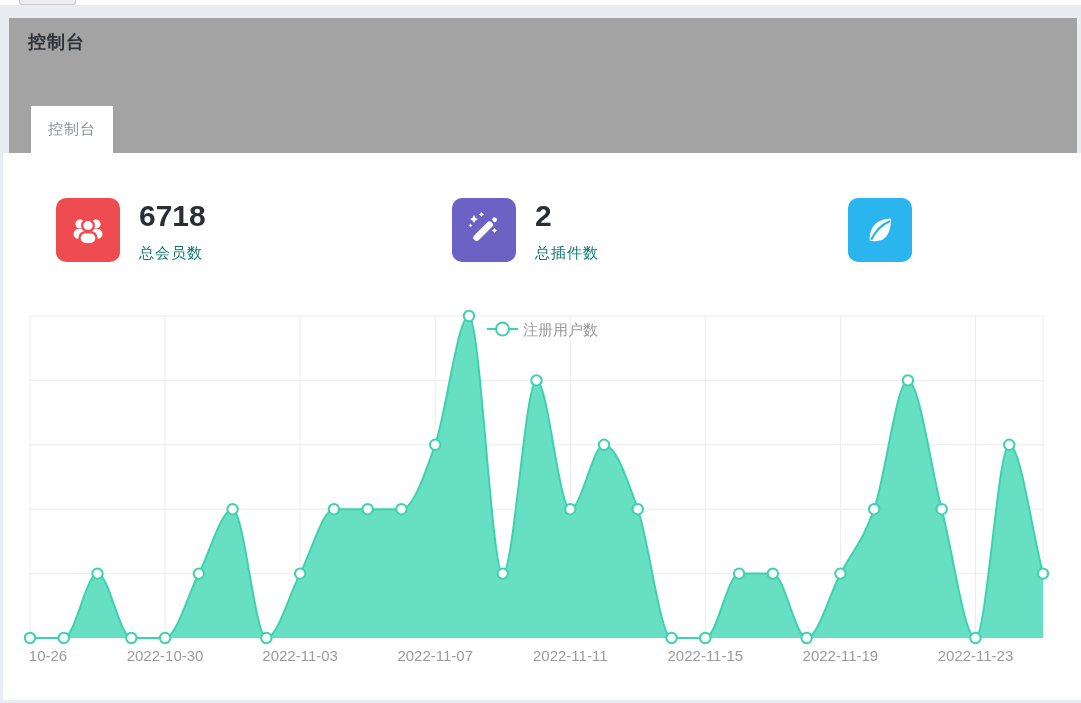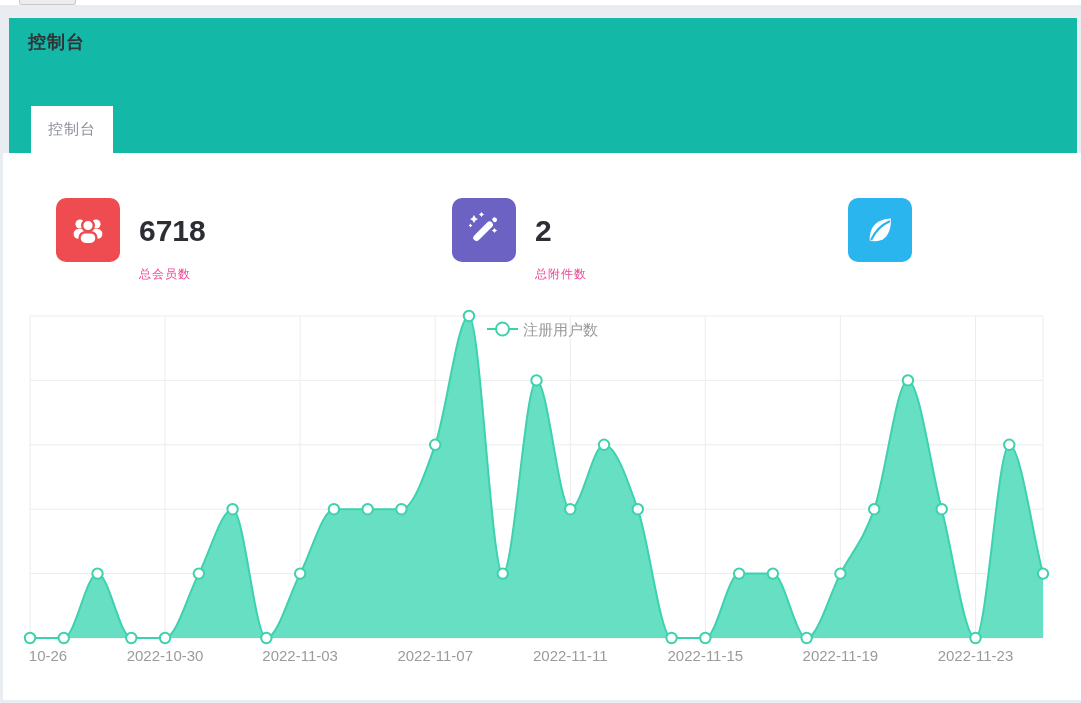--- a/index.html
+++ b/index.html
@@ -7,35 +7,35 @@
     width:1081px;height:703px;position:relative;overflow:hidden;
     background:#e9edf2;
     font-family:"Liberation Sans","DejaVu Sans",sans-serif;
   }
   .top-strip{position:absolute;top:0;left:0;right:0;height:5px;background:#ffffff}
   .tab-stub{
     position:absolute;top:0;left:19px;width:57px;height:5px;background:#ededed;
     border-left:1px solid #c9c9c9;border-right:1px solid #c9c9c9;border-bottom:1px solid #c9c9c9;
     box-sizing:border-box;border-radius:0 0 3px 3px;
   }
-  .header{position:absolute;top:18px;left:9px;right:4px;height:135px;background:#14b8a6}
+  .header{position:absolute;top:18px;left:9px;right:4px;height:135px;background:#a3a3a3}
   .page-title{position:absolute;left:19px;top:12px;font-size:18px;font-weight:bold;color:#2e3338;letter-spacing:1px}
   .page-subtitle{position:absolute;left:19px;top:41px;font-size:16px;color:#363b41}
   .tab{
     position:absolute;left:22px;bottom:0;width:82px;height:47px;background:#ffffff;
     color:#8b909a;font-size:15px;display:flex;align-items:center;justify-content:center;
     letter-spacing:1px;cursor:pointer;
   }
   .content{position:absolute;left:3px;top:153px;right:0;bottom:3px;background:#ffffff}
   .stat{position:absolute;top:45px;display:flex}
   .stat.c1{left:53px}.stat.c2{left:449px}.stat.c3{left:845px}
   .stat-icon{width:64px;height:64px;border-radius:10px;display:flex;align-items:center;justify-content:center;flex:none}
   .stat-text{margin-left:19px;display:flex;flex-direction:column}
-  .stat-num{font-size:30px;font-weight:bold;color:#2b2f35;line-height:1;margin-top:18px}
-  .stat-label{font-size:12px;color:#ec4899;margin-top:20px;letter-spacing:1px}
+  .stat-num{font-size:30px;font-weight:bold;color:#2b2f35;line-height:1;margin-top:3px}
+  .stat-label{font-size:15px;color:#0f766e;margin-top:13px;letter-spacing:1px}
   #chart-svg{position:absolute;left:27px;top:157px;overflow:visible}
   .grid-line{stroke:#ececec;stroke-width:1}
   .axis-label{font-size:15px;fill:#9b9b9b}
   .legend-label{font-size:15px;fill:#999999}
 </style>
 </head>
 <body>
 
 <div class="top-strip">
   <div class="tab-stub"></div>
@@ -73,21 +73,21 @@
         <rect x="17" y="9" width="6.5" height="25" rx="3.2" fill="#fff" transform="rotate(45 20 20)"></rect>
         <rect x="17.75" y="3" width="5" height="4.4" rx="2.2" fill="#fff" transform="rotate(45 20 20)"></rect>
         <path fill="#fff" d="M10 5 Q10.9 8.1 14 9 Q10.9 9.9 10 13 Q9.1 9.9 6 9 Q9.1 8.1 10 5 Z"></path>
         <path fill="#fff" d="M17.5 1.9 Q18.2 3.8 20.1 4.5 Q18.2 5.2 17.5 7.1 Q16.8 5.2 14.9 4.5 Q16.8 3.8 17.5 1.9 Z"></path>
         <path fill="#fff" d="M6.5 13.5 Q7 15 8.5 15.5 Q7 16 6.5 17.5 Q6 16 4.5 15.5 Q6 15 6.5 13.5 Z"></path>
         <path fill="#fff" d="M30.5 17.9 Q31.2 19.8 33.1 20.5 Q31.2 21.2 30.5 23.1 Q29.8 21.2 27.9 20.5 Q29.8 19.8 30.5 17.9 Z"></path>
       </svg>
     </div>
     <div class="stat-text">
       <div class="stat-num">2</div>
-      <div class="stat-label">总附件数</div>
+      <div class="stat-label">总插件数</div>
     </div>
   </div>
 
   <div class="stat c3">
     <div class="stat-icon" style="background:#2ab5ee">
       <svg width="40" height="40" viewBox="0 0 40 40">
         <path fill="#fff" d="M31 8.6 C 17.5 9.2, 9.3 16, 9.7 30.4 C 11 30.9, 13.2 31.2, 15.5 31.2 C 27.5 31.2, 31.2 19.8, 31 8.6 Z"></path>
         <path fill="none" stroke="#2ab5ee" stroke-width="2.2" stroke-linecap="round" d="M11.5 29.2 C 16 19.8, 21.8 14.6, 29.3 11.4"></path>
       </svg>
     </div>

